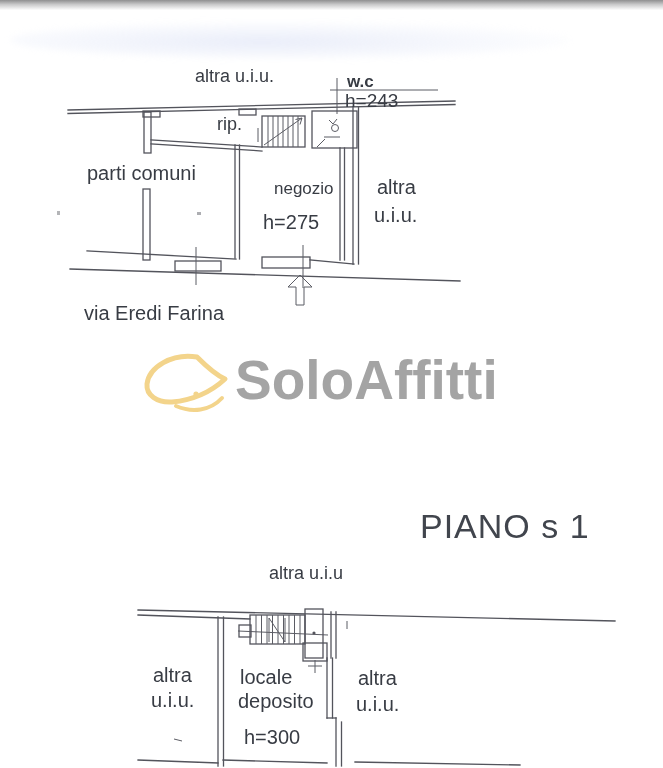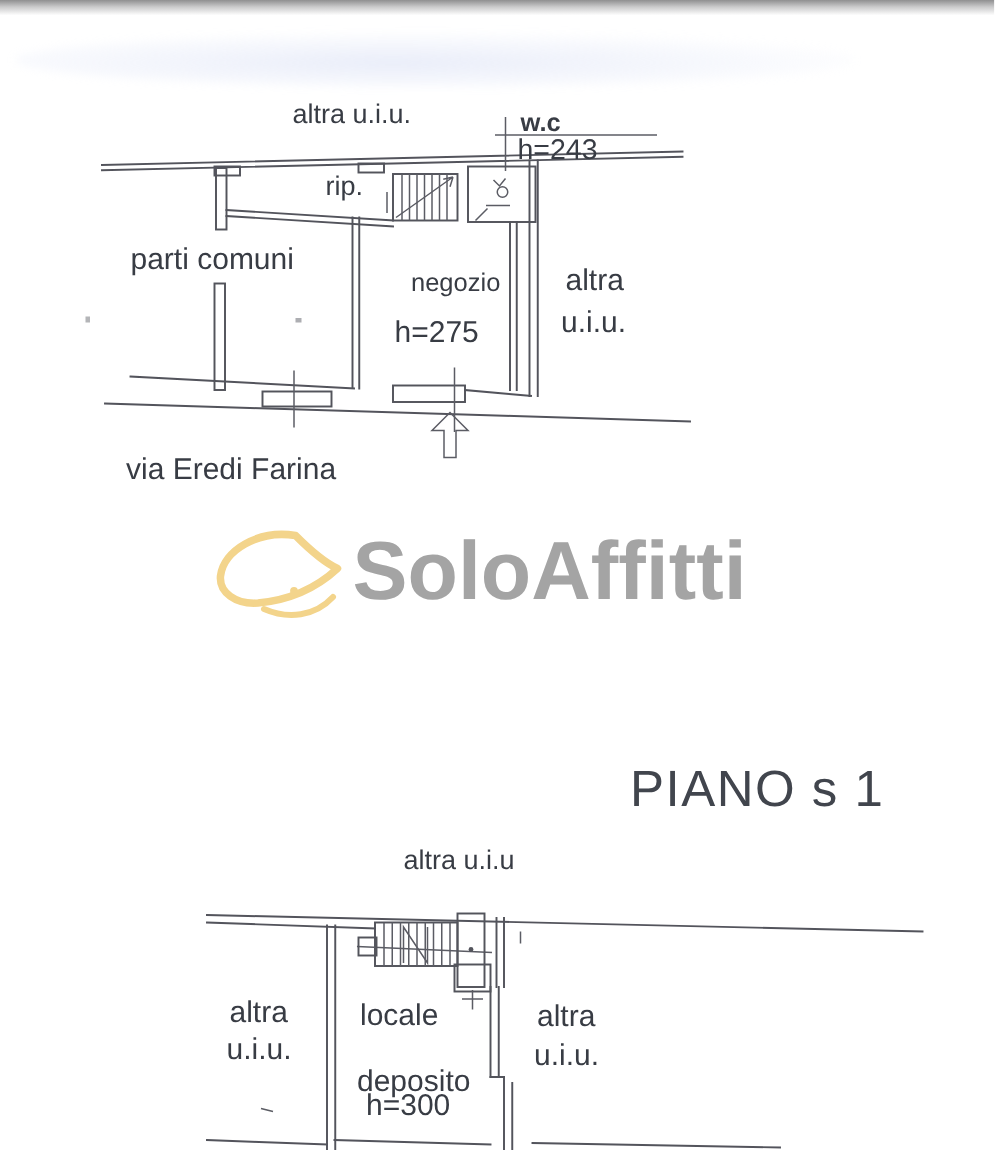--- a/index.html
+++ b/index.html
@@ -134,18 +134,18 @@
     <path class="l" d="M113,160 L217,163"></path>
     <path class="l" d="M28,160 L108,163"></path>
     <path class="l" d="M245,162 L410,165"></path>
     <path class="thin" d="M64,139 L72,141"></path>
   </svg>
 
   <div class="lbl" style="left:245px;top:564px;font-size:18px;margin-left:24px;">altra u.i.u</div>
   <div class="lbl" style="left:153px;top:665px;font-size:20px;">altra</div>
   <div class="lbl" style="left:151px;top:690px;font-size:20px;">u.i.u.</div>
   <div class="lbl" style="left:240px;top:667px;font-size:20px;">locale</div>
-  <div class="lbl" style="left:238px;top:691px;font-size:20px;margin-top:20px;">deposito</div>
+  <div class="lbl" style="left:238px;top:691px;font-size:20px;">deposito</div>
   <div class="lbl" style="left:244px;top:727px;font-size:20px;">h=300</div>
   <div class="lbl" style="left:358px;top:668px;font-size:20px;">altra</div>
   <div class="lbl" style="left:356px;top:694px;font-size:20px;">u.i.u.</div>
 
 </div>
 
 </body></html>

